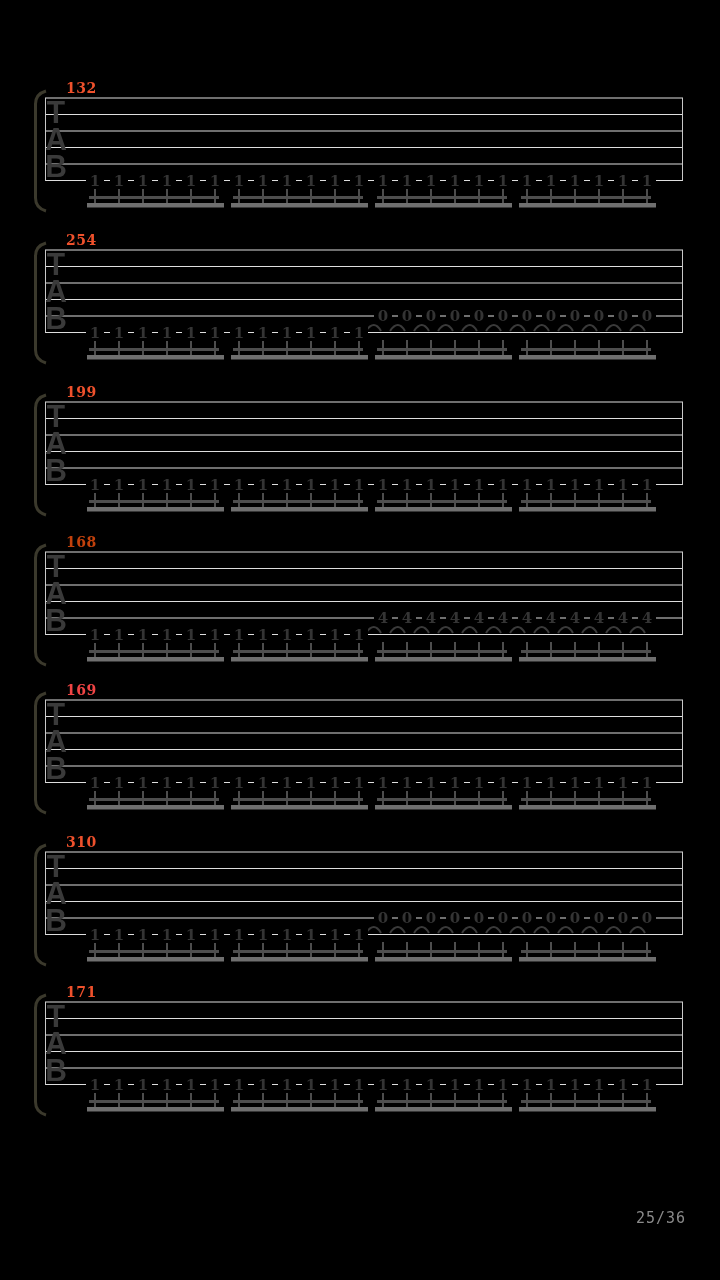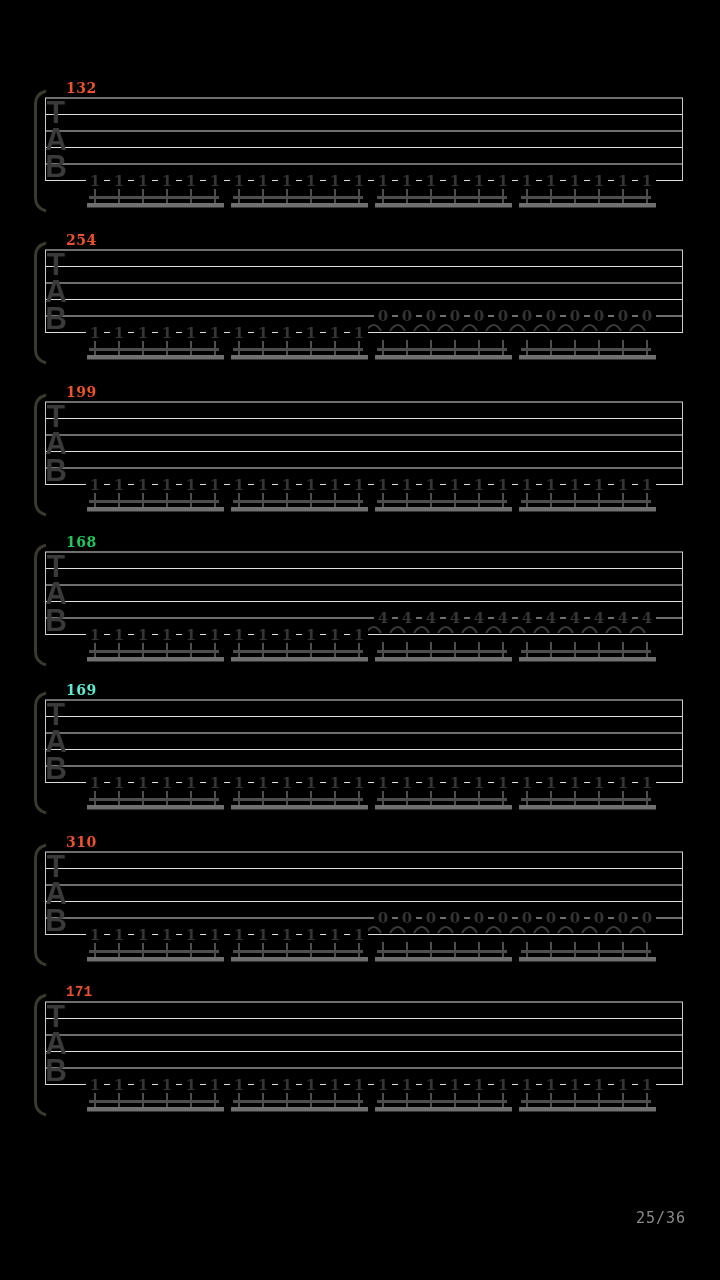--- a/index.html
+++ b/index.html
@@ -296,21 +296,21 @@
         <div class="fret" style="left: 479px; top: 88.5px; color: rgb(52, 52, 52);">1</div>
         <div class="fret" style="left: 503px; top: 88.5px; color: rgb(52, 52, 52);">1</div>
         <div class="fret" style="left: 527px; top: 88.5px; color: rgb(52, 52, 52);">1</div>
         <div class="fret" style="left: 551px; top: 88.5px; color: rgb(52, 52, 52);">1</div>
         <div class="fret" style="left: 575px; top: 88.5px; color: rgb(52, 52, 52);">1</div>
         <div class="fret" style="left: 599px; top: 88.5px; color: rgb(52, 52, 52);">1</div>
         <div class="fret" style="left: 623px; top: 88.5px; color: rgb(52, 52, 52);">1</div>
         <div class="fret" style="left: 647px; top: 88.5px; color: rgb(52, 52, 52);">1</div>
       </div>
       <div class="system" style="top: 538px;">
-        <div class="mnum" style="color: #22c55e;">168</div>
+        <div class="mnum" style="color: #c2410c;">168</div>
         <svg width="720" height="150" viewBox="0 0 720 150">
           <path d="M 46 7 Q 35.5 10 35.5 20 L 35.5 114 Q 35.5 124 46 127" stroke="#3b392c" stroke-width="3" fill="none"></path>
           <line x1="45" y1="14" x2="683" y2="14" stroke="#dedede" stroke-width="1"></line>
           <line x1="45" y1="30.5" x2="683" y2="30.5" stroke="#dedede" stroke-width="1"></line>
           <line x1="45" y1="47" x2="683" y2="47" stroke="#dedede" stroke-width="1"></line>
           <line x1="45" y1="63.5" x2="683" y2="63.5" stroke="#dedede" stroke-width="1"></line>
           <line x1="45" y1="80" x2="683" y2="80" stroke="#dedede" stroke-width="1"></line>
           <line x1="45" y1="96.5" x2="683" y2="96.5" stroke="#dedede" stroke-width="1"></line>
           <line x1="45.5" y1="14" x2="45.5" y2="96.5" stroke="#c8c8c8" stroke-width="1"></line>
           <line x1="682.5" y1="14" x2="682.5" y2="96.5" stroke="#c8c8c8" stroke-width="1"></line>
@@ -383,21 +383,21 @@
         <div class="fret" style="left: 479px; top: 72px; color: rgb(52, 52, 52);">4</div>
         <div class="fret" style="left: 503px; top: 72px; color: rgb(52, 52, 52);">4</div>
         <div class="fret" style="left: 527px; top: 72px; color: rgb(52, 52, 52);">4</div>
         <div class="fret" style="left: 551px; top: 72px; color: rgb(52, 52, 52);">4</div>
         <div class="fret" style="left: 575px; top: 72px; color: rgb(52, 52, 52);">4</div>
         <div class="fret" style="left: 599px; top: 72px; color: rgb(52, 52, 52);">4</div>
         <div class="fret" style="left: 623px; top: 72px; color: rgb(52, 52, 52);">4</div>
         <div class="fret" style="left: 647px; top: 72px; color: rgb(52, 52, 52);">4</div>
       </div>
       <div class="system" style="top: 686px;">
-        <div class="mnum" style="color: #5eead4;">169</div>
+        <div class="mnum" style="color: #ef4444;">169</div>
         <svg width="720" height="150" viewBox="0 0 720 150">
           <path d="M 46 7 Q 35.5 10 35.5 20 L 35.5 114 Q 35.5 124 46 127" stroke="#3b392c" stroke-width="3" fill="none"></path>
           <line x1="45" y1="14" x2="683" y2="14" stroke="#dedede" stroke-width="1"></line>
           <line x1="45" y1="30.5" x2="683" y2="30.5" stroke="#dedede" stroke-width="1"></line>
           <line x1="45" y1="47" x2="683" y2="47" stroke="#dedede" stroke-width="1"></line>
           <line x1="45" y1="63.5" x2="683" y2="63.5" stroke="#dedede" stroke-width="1"></line>
           <line x1="45" y1="80" x2="683" y2="80" stroke="#dedede" stroke-width="1"></line>
           <line x1="45" y1="96.5" x2="683" y2="96.5" stroke="#dedede" stroke-width="1"></line>
           <line x1="45.5" y1="14" x2="45.5" y2="96.5" stroke="#c8c8c8" stroke-width="1"></line>
           <line x1="682.5" y1="14" x2="682.5" y2="96.5" stroke="#c8c8c8" stroke-width="1"></line>
@@ -545,21 +545,21 @@
         <div class="fret" style="left: 479px; top: 72px; color: rgb(52, 52, 52);">0</div>
         <div class="fret" style="left: 503px; top: 72px; color: rgb(52, 52, 52);">0</div>
         <div class="fret" style="left: 527px; top: 72px; color: rgb(52, 52, 52);">0</div>
         <div class="fret" style="left: 551px; top: 72px; color: rgb(52, 52, 52);">0</div>
         <div class="fret" style="left: 575px; top: 72px; color: rgb(52, 52, 52);">0</div>
         <div class="fret" style="left: 599px; top: 72px; color: rgb(52, 52, 52);">0</div>
         <div class="fret" style="left: 623px; top: 72px; color: rgb(52, 52, 52);">0</div>
         <div class="fret" style="left: 647px; top: 72px; color: rgb(52, 52, 52);">0</div>
       </div>
       <div class="system" style="top: 988px;">
-        <div class="mnum" style="color: rgb(239, 81, 44); font-family: Liberation Mono, monospace;">171</div>
+        <div class="mnum" style="color: rgb(239, 81, 44);">171</div>
         <svg width="720" height="150" viewBox="0 0 720 150">
           <path d="M 46 7 Q 35.5 10 35.5 20 L 35.5 114 Q 35.5 124 46 127" stroke="#3b392c" stroke-width="3" fill="none"></path>
           <line x1="45" y1="14" x2="683" y2="14" stroke="#dedede" stroke-width="1"></line>
           <line x1="45" y1="30.5" x2="683" y2="30.5" stroke="#dedede" stroke-width="1"></line>
           <line x1="45" y1="47" x2="683" y2="47" stroke="#dedede" stroke-width="1"></line>
           <line x1="45" y1="63.5" x2="683" y2="63.5" stroke="#dedede" stroke-width="1"></line>
           <line x1="45" y1="80" x2="683" y2="80" stroke="#dedede" stroke-width="1"></line>
           <line x1="45" y1="96.5" x2="683" y2="96.5" stroke="#dedede" stroke-width="1"></line>
           <line x1="45.5" y1="14" x2="45.5" y2="96.5" stroke="#c8c8c8" stroke-width="1"></line>
           <line x1="682.5" y1="14" x2="682.5" y2="96.5" stroke="#c8c8c8" stroke-width="1"></line>

